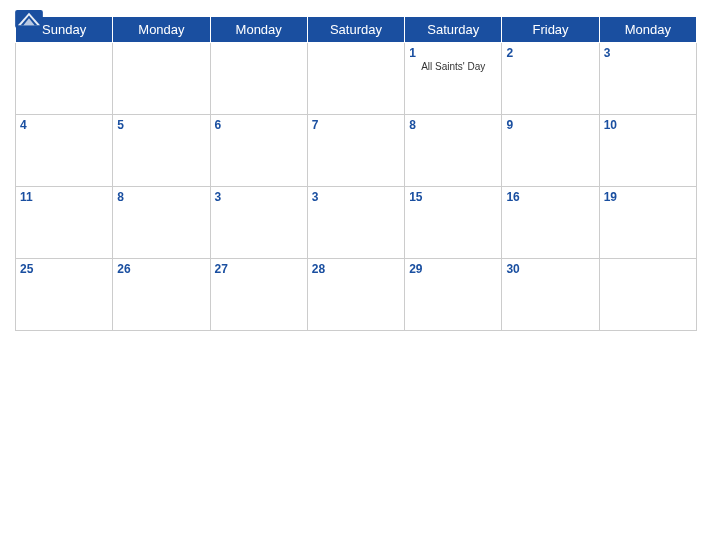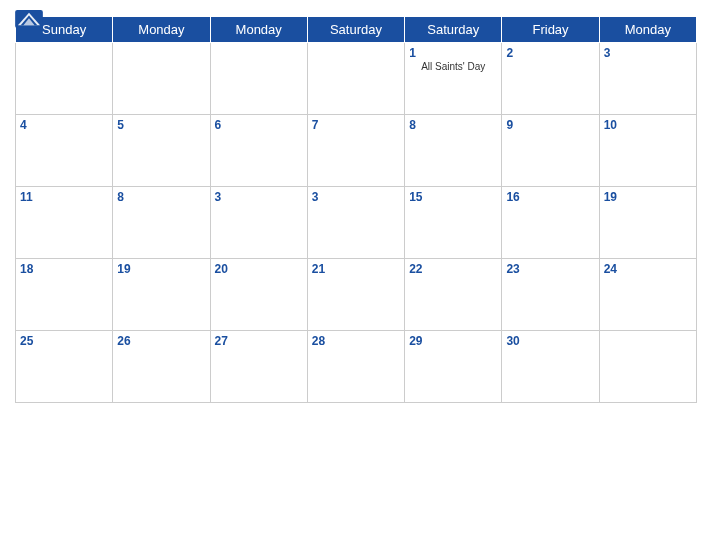--- a/index.html
+++ b/index.html
@@ -191,43 +191,20 @@
           </td>
           <td>
             <span class="day-number">16</span>
           </td>
           <td>
             <span class="day-number">19</span>
           </td>
         </tr>
         <tr class="week-row">
           <td>
-            <span class="day-number">18</span>
-          </td>
-          <td>
-            <span class="day-number">19</span>
-          </td>
-          <td>
-            <span class="day-number">20</span>
-          </td>
-          <td>
-            <span class="day-number">21</span>
-          </td>
-          <td>
-            <span class="day-number">22</span>
-          </td>
-          <td>
-            <span class="day-number">23</span>
-          </td>
-          <td>
-            <span class="day-number">24</span>
-          </td>
-        </tr>
-        <tr class="week-row">
-          <td>
             <span class="day-number">25</span>
           </td>
           <td>
             <span class="day-number">26</span>
           </td>
           <td>
             <span class="day-number">27</span>
           </td>
           <td>
             <span class="day-number">28</span>

